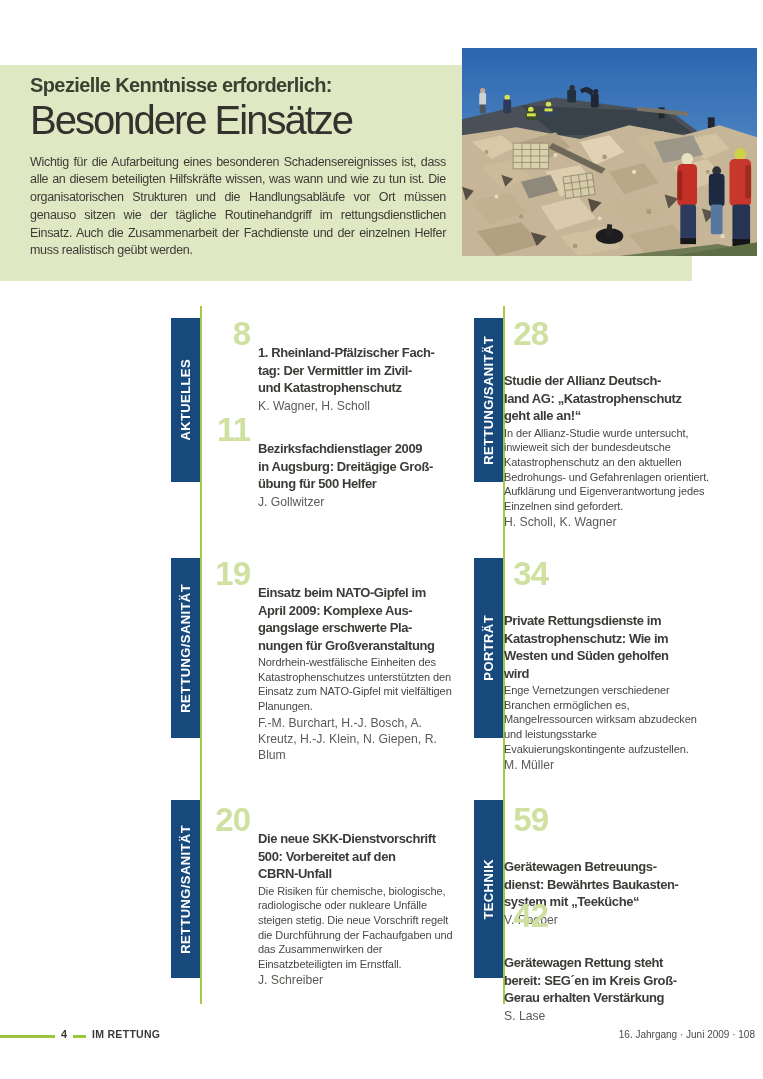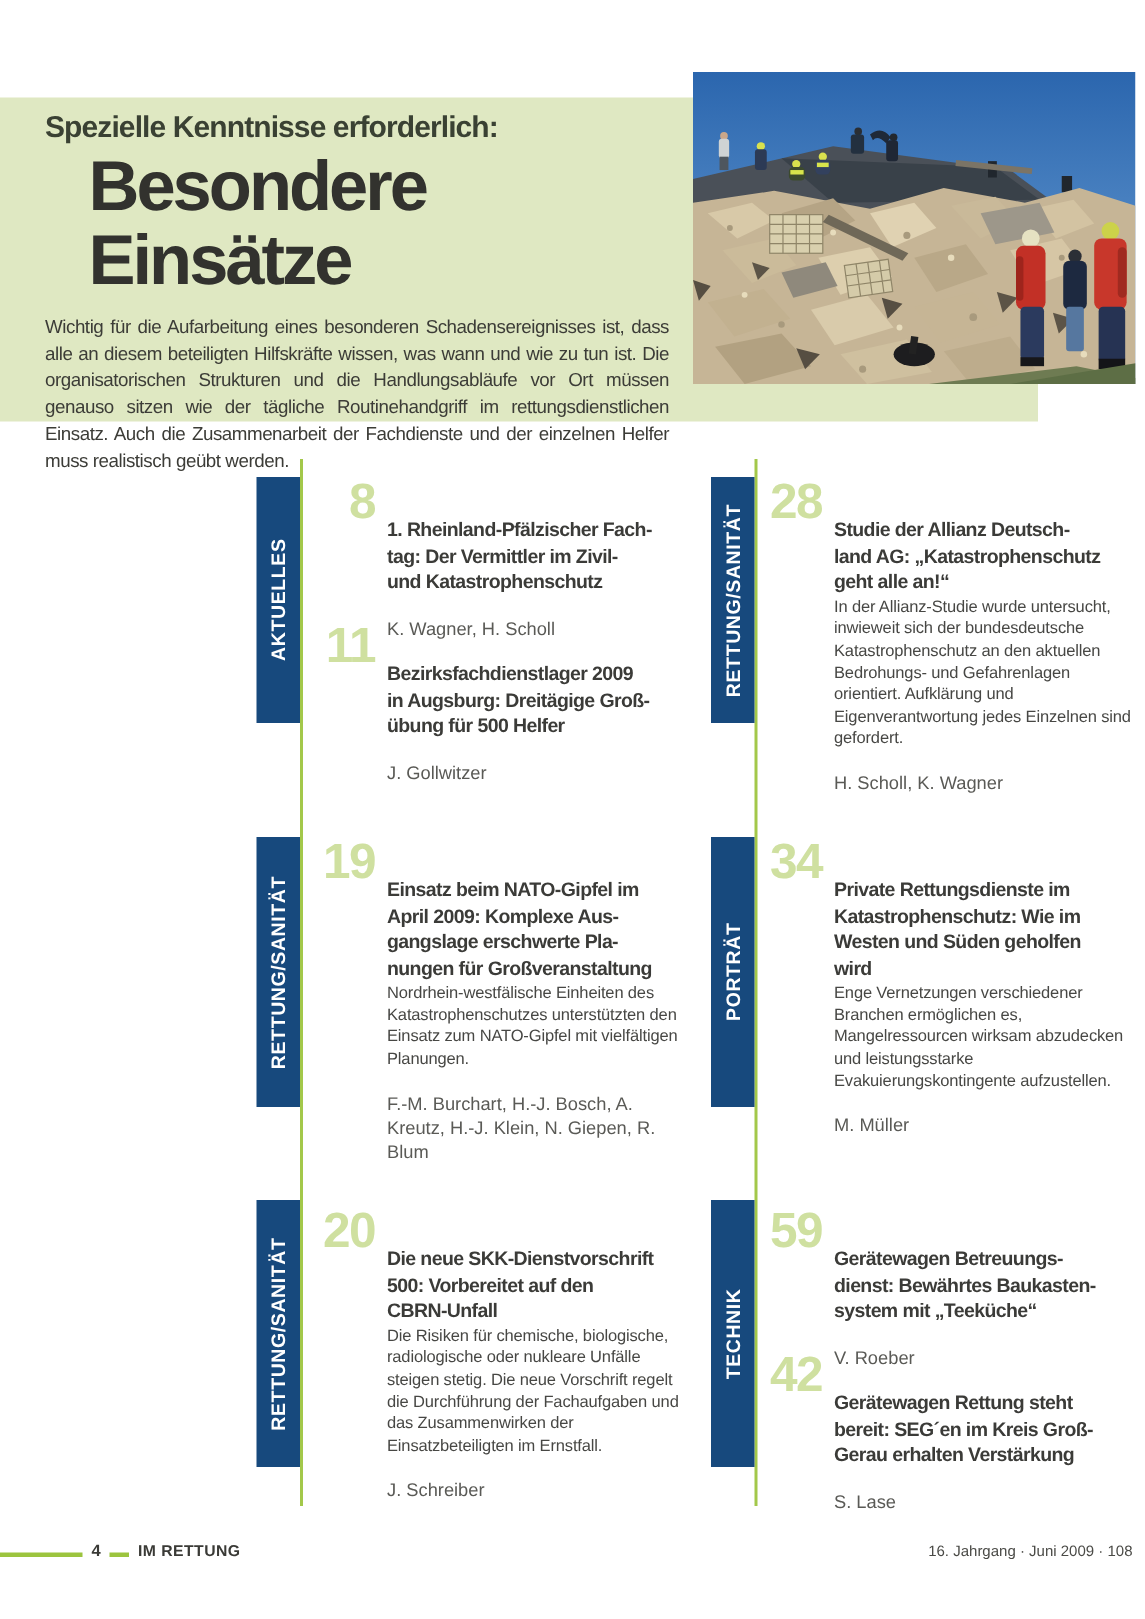--- a/index.html
+++ b/index.html
@@ -6,45 +6,45 @@
   body{
     width:763px;height:1079px;position:relative;overflow:hidden;
     background:#ffffff;
     font-family:"Liberation Sans","DejaVu Sans",sans-serif;
     -webkit-font-smoothing:antialiased;
   }
   
   .band{position:absolute;left:0;top:65px;width:692px;height:216px;background:#dfe8c2;}
   .band-inner{position:absolute;left:30px;top:9px;width:416px;}
   .kicker{font-size:20px;font-weight:bold;color:#3a4133;letter-spacing:-0.6px;}
-  .headline{font-size:47px;font-weight:bold;color:#32322e;letter-spacing:-2px;line-height:1.04;margin-top:3px;margin-left:29px;}
+  .headline{font-size:40px;font-weight:normal;color:#32322e;letter-spacing:-2px;line-height:1.04;margin-top:3px;}
   .intro{margin-top:12px;font-size:12.5px;line-height:1.42;letter-spacing:-0.3px;color:#3c3c37;text-align:justify;}
   
   .photo{position:absolute;left:462px;top:48px;width:295px;height:208px;display:block;}
   
   #toc{position:absolute;left:0;top:306px;width:763px;height:700px;}
   .vline{position:absolute;top:0;width:2px;height:698px;background:#a3c84a;}
   .vline.l{left:200px;}
   .vline.r{left:503px;}
   .bar{position:absolute;width:29px;background:#17497d;display:flex;align-items:center;justify-content:center;}
   .bar.l{left:171px;} .bar.r{left:474px;}
   .bar .vlabel{writing-mode:vertical-rl;transform:rotate(180deg);color:#ffffff;
       font-weight:bold;font-size:13px;letter-spacing:0.4px;white-space:nowrap;}
   .row1{top:12px;height:164px;} .row2{top:252px;height:180px;} .row3{top:494px;height:178px;}
   .entry{position:absolute;display:flex;align-items:flex-start;}
   .entry.l{left:206px;width:256px;}
-  .entry.r{left:504px;width:256px;}
+  .entry.r{left:504px;width:256px;flex-direction:column;}
   .num{flex:none;width:44px;text-align:right;font-size:33px;font-weight:bold;
        color:#cfe0a0;line-height:0.85;letter-spacing:-1px;margin-right:8px;}
   .entry.l .etext{width:206px;}
   .entry.r .etext{width:207px;}
   .etitle{font-size:13px;font-weight:bold;line-height:1.35;letter-spacing:-0.4px;
           color:#3b3b38;white-space:pre-line;margin-top:24px;}
   .edesc{font-size:11px;line-height:1.33;letter-spacing:-0.1px;color:#474744;margin-top:1px;}
-  .eauth{font-size:12.2px;line-height:1.33;color:#5a5a56;margin-top:14px;}
+  .eauth{font-size:12.2px;line-height:1.33;color:#5a5a56;margin-top:1px;}
   
   .footer{position:absolute;left:0;top:1026px;width:763px;height:24px;}
   .f-line{position:absolute;left:0;top:9px;width:55px;height:3px;background:#9cc43e;}
   .f-num{position:absolute;left:61px;top:2px;font-size:11px;font-weight:bold;color:#3a3a36;}
   .f-dash{position:absolute;left:73px;top:9px;width:13px;height:3px;background:#9cc43e;}
   .f-mag{position:absolute;left:92px;top:2px;font-size:10.5px;font-weight:bold;letter-spacing:0.3px;color:#3a3a36;}
   .f-issue{position:absolute;right:8px;top:3px;font-size:10px;color:#4a4a46;}
 </style>
 </head>
 <body>

